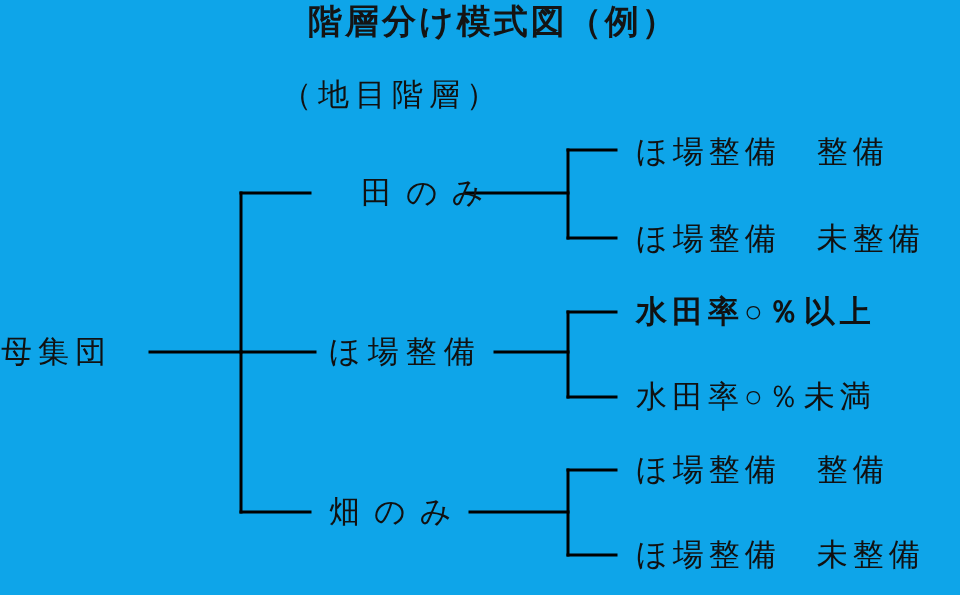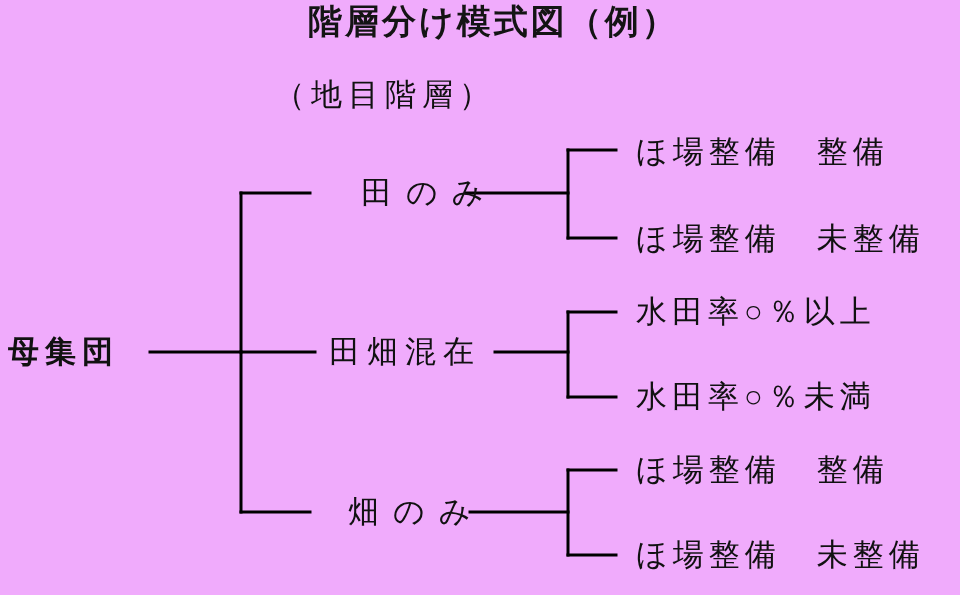--- a/index.html
+++ b/index.html
@@ -4,21 +4,21 @@
 <style>
   html, body {
     margin: 0;
     padding: 0;
     background: #ffffff;
   }
   #stage {
     position: relative;
     width: 960px;
     height: 595px;
-    background: #f0abfc;
+    background: #0ea5e9;
     overflow: hidden;
     font-family: "Liberation Serif", "DejaVu Serif", serif;
     color: #111111;
   }
   #connectors {
     position: absolute;
     left: 0;
     top: 0;
     width: 960px;
     height: 595px;
@@ -33,42 +33,41 @@
   .title {
     left: 308px;
     top: 2px;
     font-family: "Liberation Sans", "DejaVu Sans", sans-serif;
     font-weight: 700;
     font-size: 34px;
     letter-spacing: 3px;
     color: #141414;
   }
   .header-left {
-    left: 274px;
+    left: 281px;
     top: 76px;
     letter-spacing: 6px;
   }
   .header-right {
     left: 632px;
     top: 76px;
     letter-spacing: 6px;
   }
   .root-label {
-    left: 8px;
+    left: 1px;
     top: 333px;
     letter-spacing: 6px;
-    font-weight: bold;
   }
   .node-1 { left: 329px; top: 174px; letter-spacing: 14px; margin-left: 32px; }
   .node-2 { left: 329px; top: 333px; letter-spacing: 7px; }
-  .node-3 { left: 329px; top: 493px; letter-spacing: 14px; margin-left: 19px; }
+  .node-3 { left: 329px; top: 493px; letter-spacing: 14px; }
   .leaf { left: 636px; letter-spacing: 5px; }
   .leaf-1 { top: 133px; }
   .leaf-2 { top: 220px; }
-  .leaf-3 { top: 293px; }
+  .leaf-3 { top: 293px; font-weight: bold; }
   .leaf-4 { top: 378px; text-align: right; }
   .leaf-5 { top: 451px; }
   .leaf-6 { top: 536px; }
 </style>
 </head>
 <body>
 
 <div id="stage">
 
   <svg id="connectors" viewBox="0 0 960 595" xmlns="http://www.w3.org/2000/svg">
@@ -103,21 +102,21 @@
 
   <div class="label title">階層分け模式図（例）</div>
 
   <div class="label header-left">（地目階層）</div>
 
 
   <div class="label root-label">母集団</div>
 
   <div class="label node-1">田のみ</div>
 
-  <div class="label node-2">田畑混在</div>
+  <div class="label node-2">ほ場整備</div>
 
   <div class="label node-3">畑のみ</div>
 
   <div class="label leaf leaf-1">ほ場整備　整備</div>
 
   <div class="label leaf leaf-2">ほ場整備　未整備</div>
 
   <div class="label leaf leaf-3">水田率○％以上</div>
 
   <div class="label leaf leaf-4">水田率○％未満</div>

